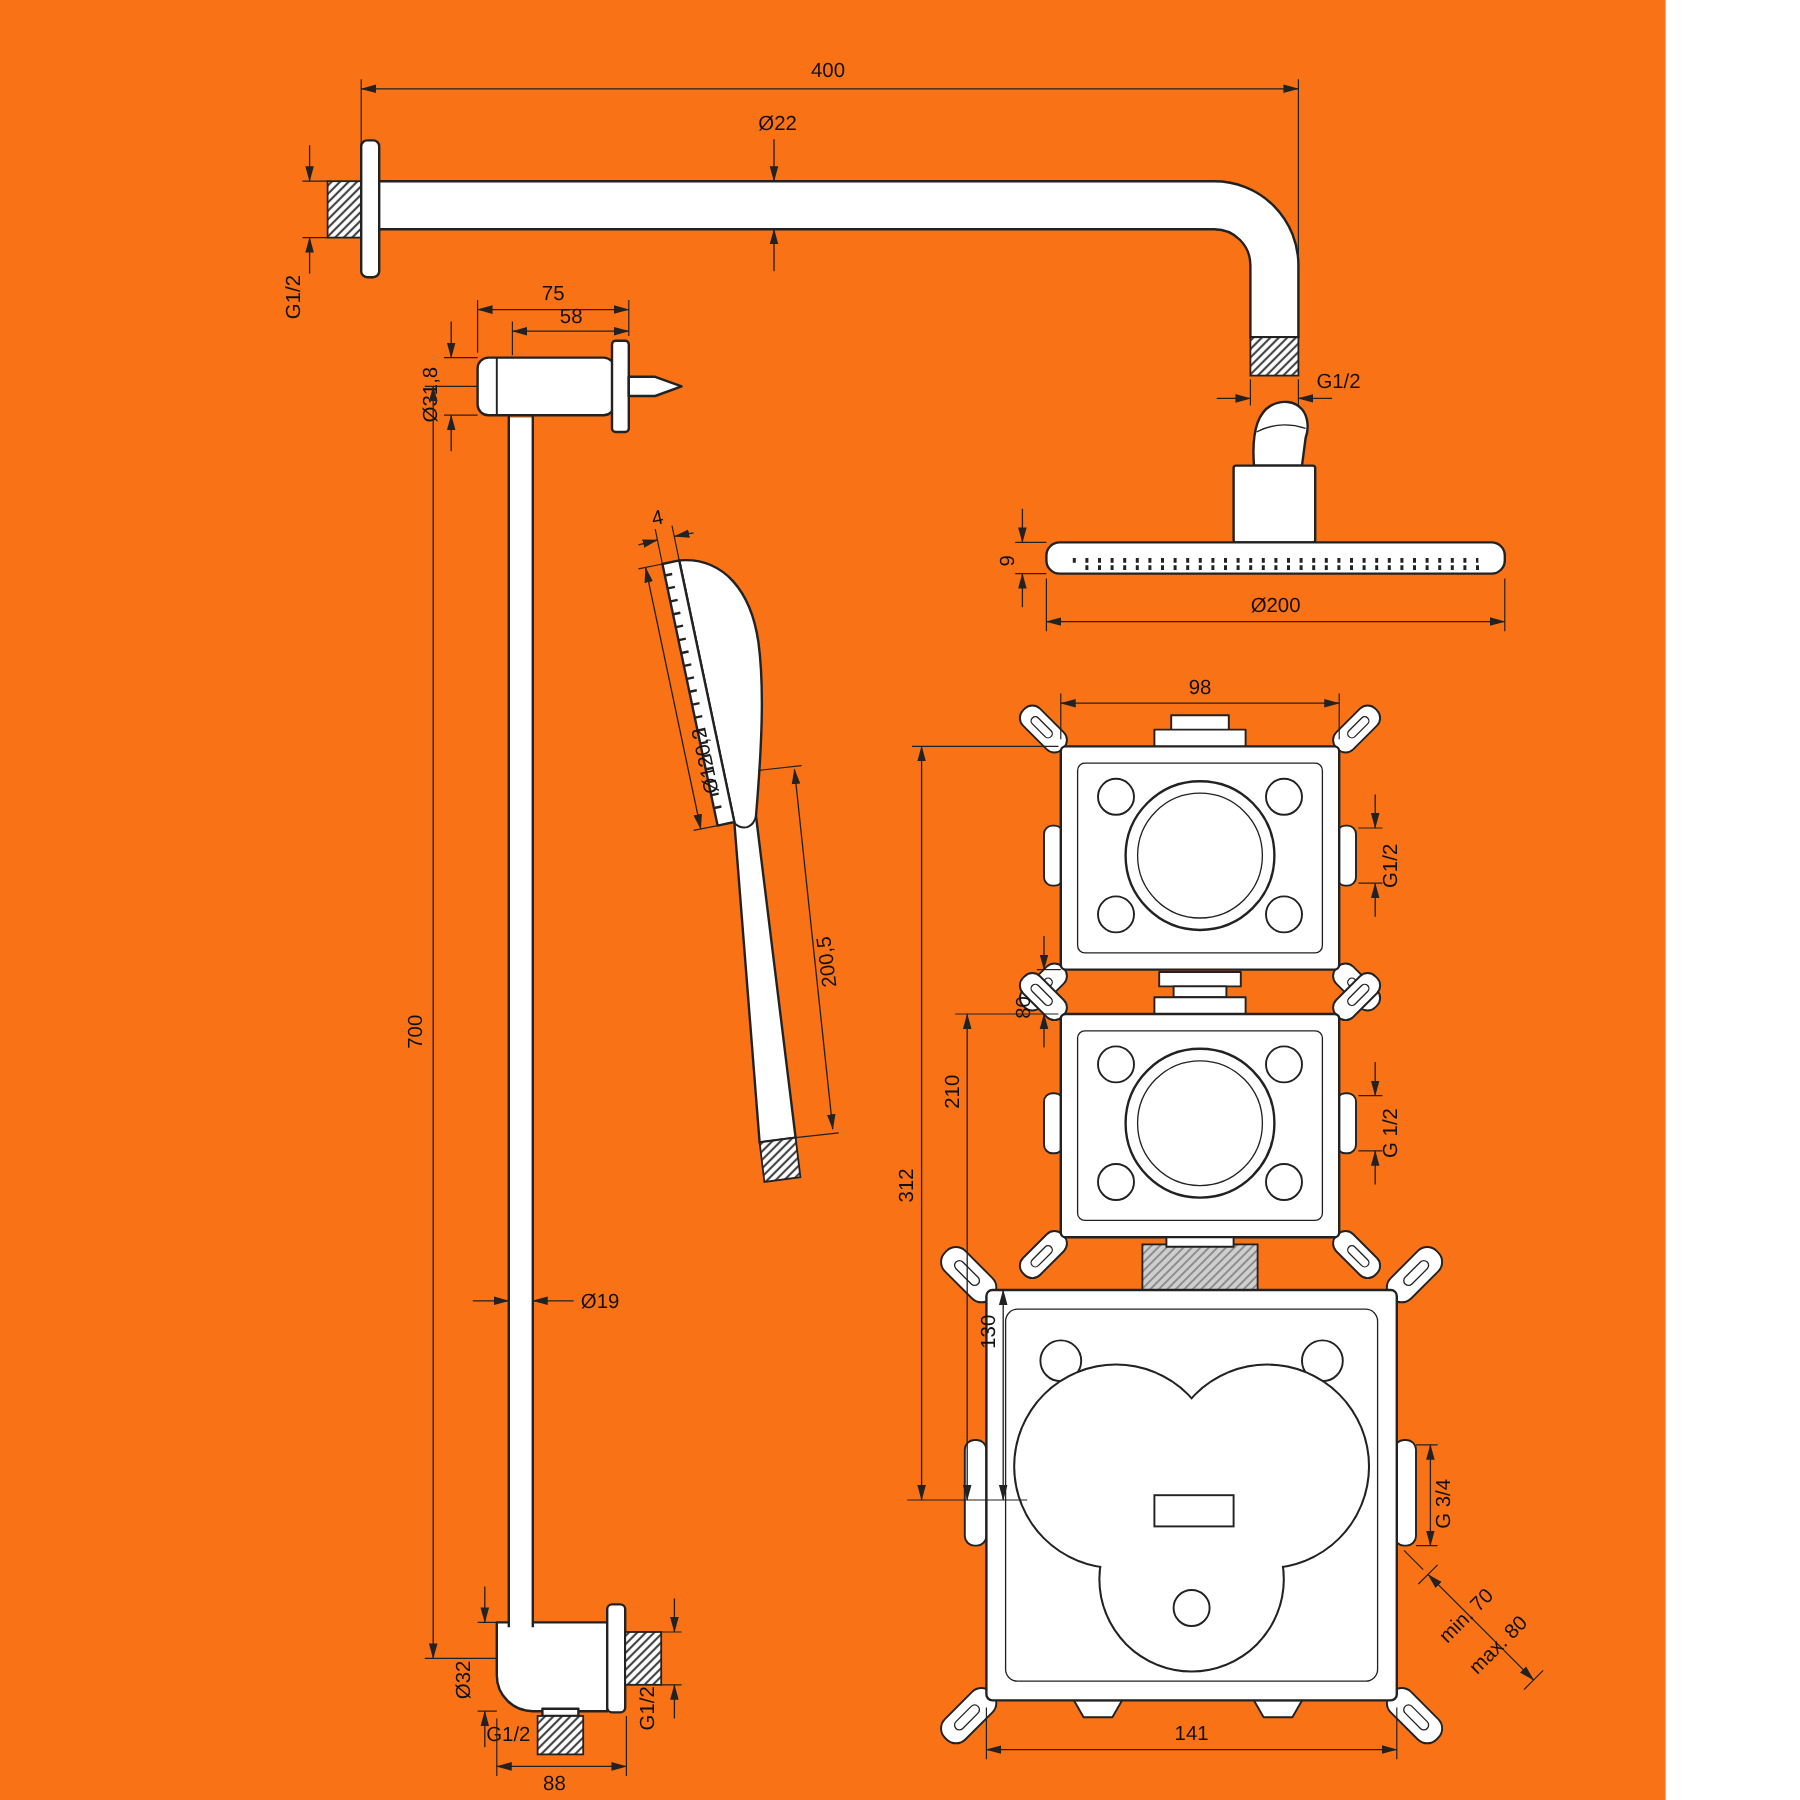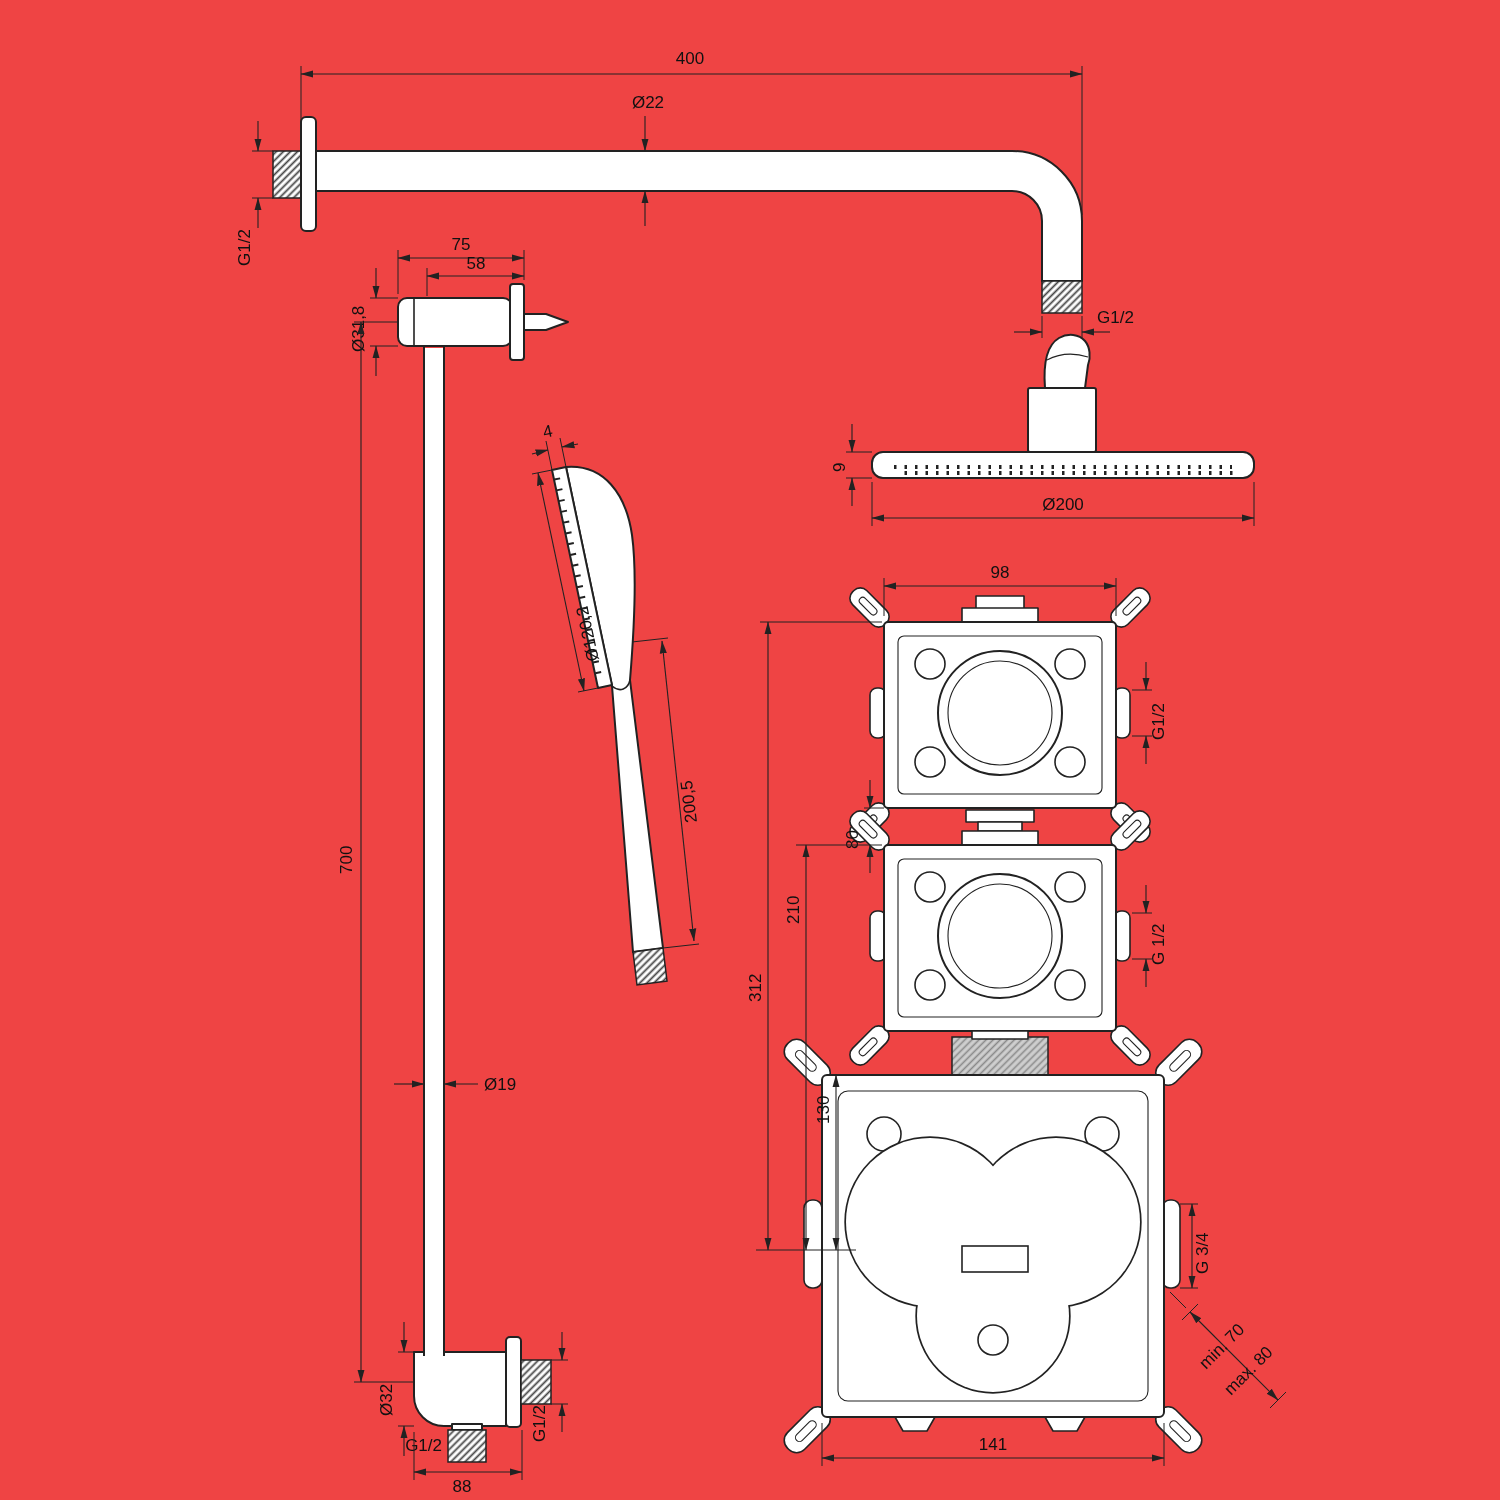--- a/index.html
+++ b/index.html
@@ -1,16 +1,16 @@
 <!DOCTYPE html>
 <html><head>
 <meta charset="utf-8">
 <style>
   html,body{margin:0;padding:0;background:#fff}
-  #canvas{width:1500px;height:1500px;background:#ef4444;position:relative}
+  #canvas{width:1388px;height:1500px;background:#f97316;position:relative}
   svg{display:block}
   .s2{stroke:#222;stroke-width:2;fill:none;stroke-linejoin:round}
   .fw{fill:#fff;stroke:#222;stroke-width:2;stroke-linejoin:round}
   .fwt{fill:#fff;stroke:#222;stroke-width:1.6;stroke-linejoin:round}
   .s1{stroke:#222;stroke-width:1.1;fill:none}
   .s15{stroke:#222;stroke-width:1.6;fill:none}
   .wf{fill:#fff}
   .ext{stroke:#222;stroke-width:1;fill:none}
   .dl{stroke:#222;stroke-width:1.1;fill:none}
   .th{fill:url(#hat);stroke:#222;stroke-width:1.5}

